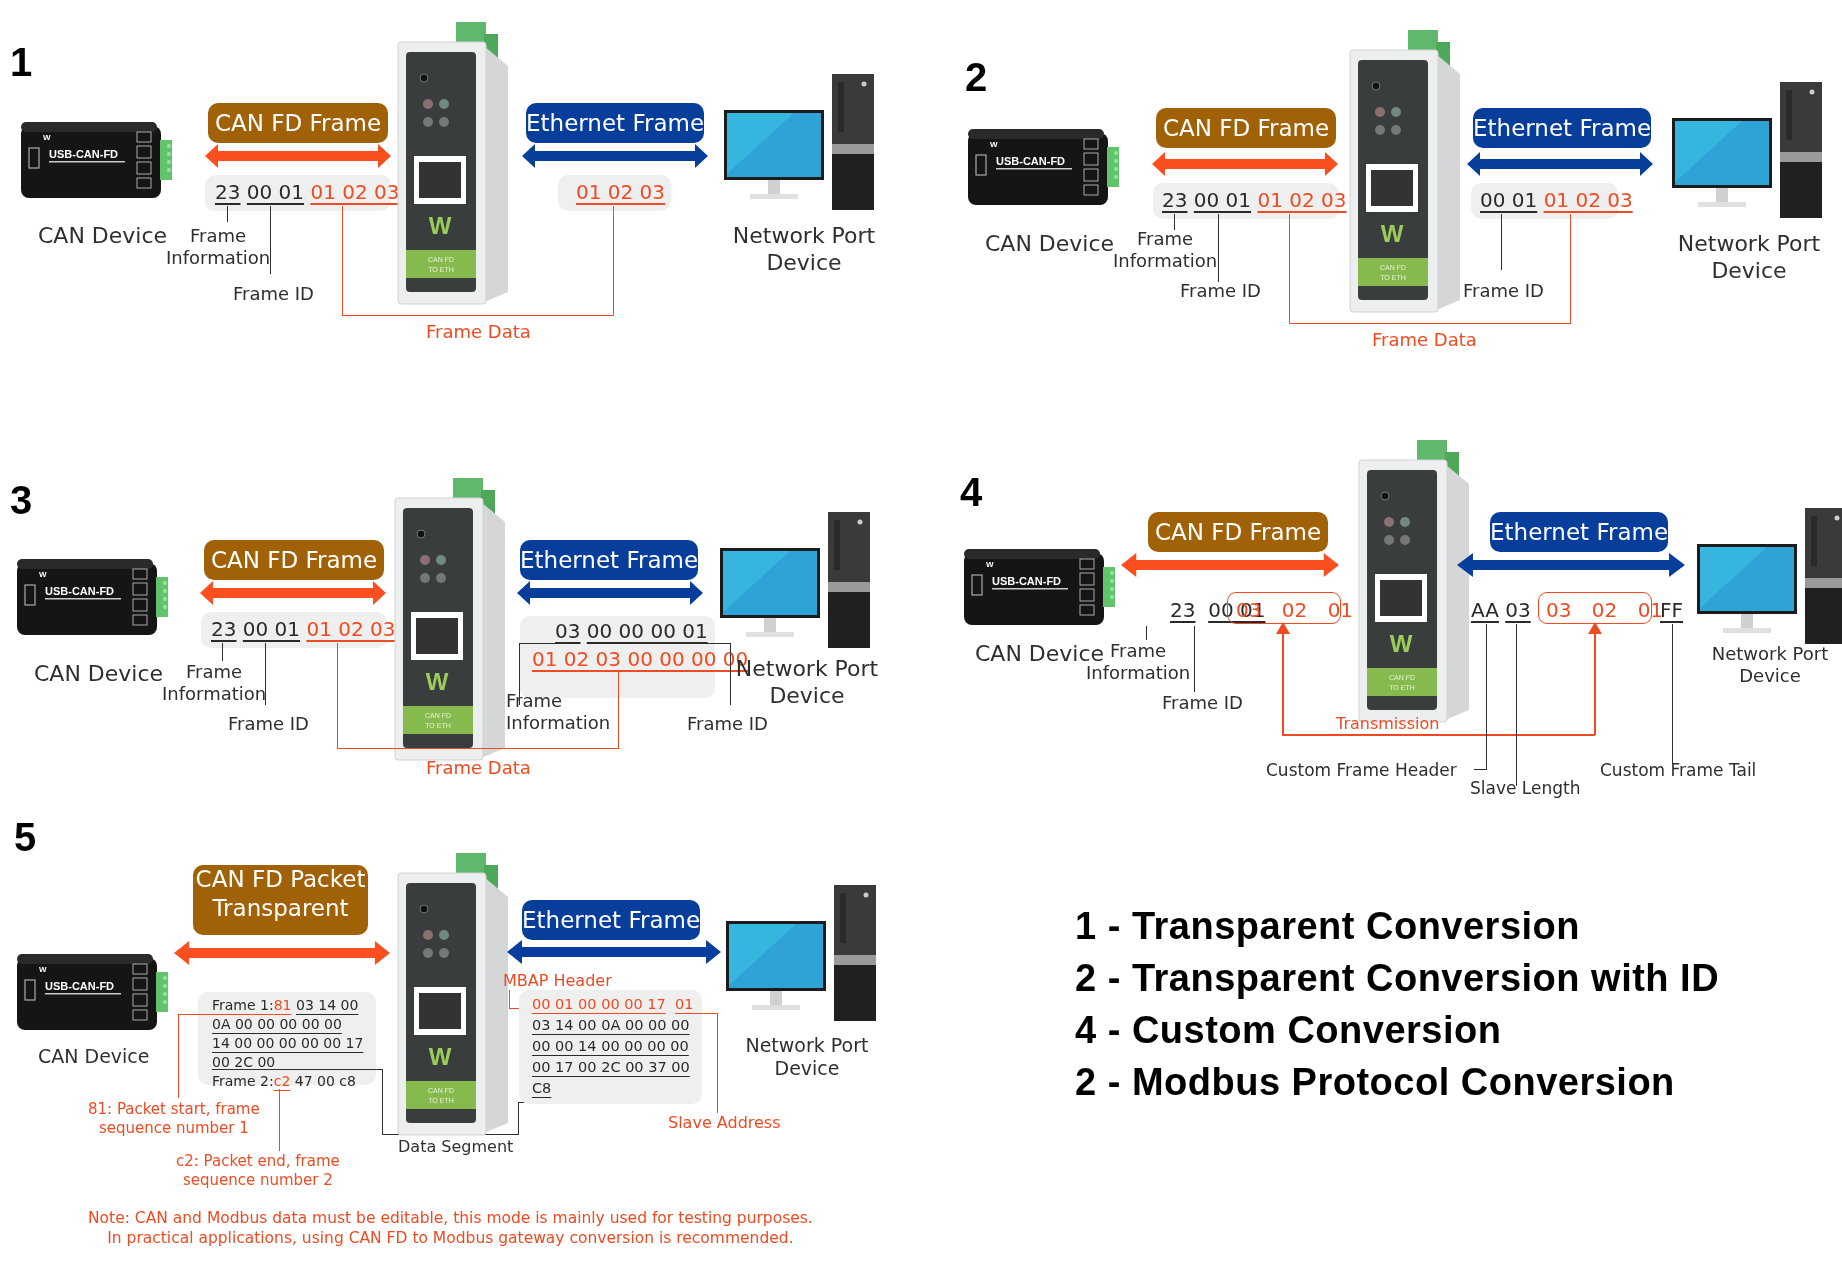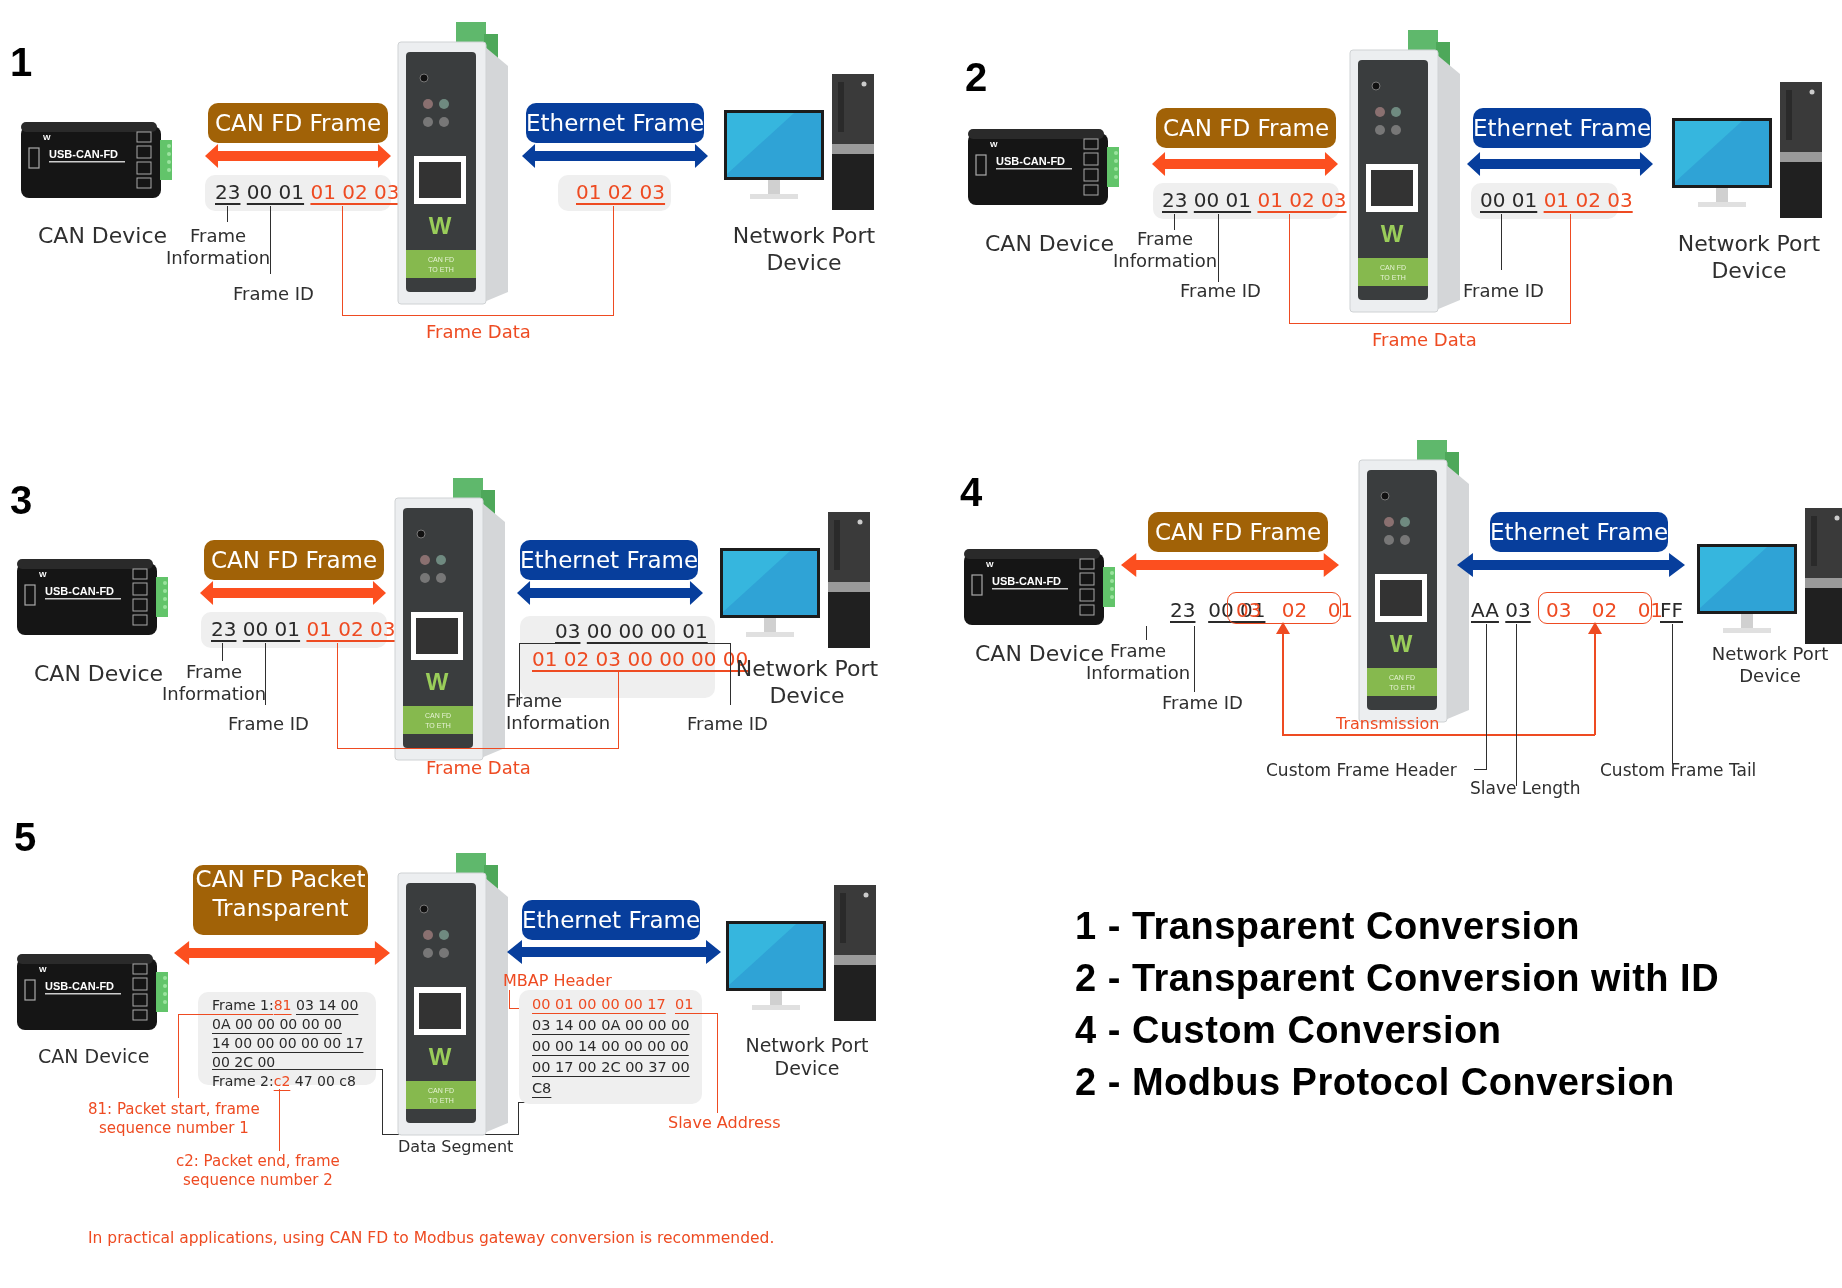--- a/index.html
+++ b/index.html
@@ -539,21 +539,21 @@
     <rect x="44" y="106" width="12" height="16" fill="#d0d0d0"></rect>
     <rect x="26" y="120" width="48" height="5" fill="#e0e0e0"></rect>
     <rect x="108" y="0" width="42" height="136" fill="#3a3a3a"></rect>
     <rect x="108" y="70" width="42" height="10" fill="#9a9a9a"></rect>
     <rect x="108" y="80" width="42" height="56" fill="#202020"></rect>
     <rect x="114" y="8" width="6" height="50" fill="#2a2a2a"></rect>
     <circle cx="140" cy="10" r="2.5" fill="#ccc"></circle>
   </svg></div>
   <div class="lbl" style="left:736px;top:1034px;width:142px;font-size:19px;line-height:23px;"><span>Network Port</span><br><span>Device</span></div>
 
-  <div class="note" style="left:88px;top:1208px;"><br><span>In practical applications, using CAN FD to Modbus gateway conversion is recommended.</span></div>
+  <div class="note" style="left:88px;top:1208px;"><span>Note: CAN and Modbus data must be editable, this mode is mainly used for testing purposes.</span><br><span>In practical applications, using CAN FD to Modbus gateway conversion is recommended.</span></div>
 </div>
 
 <div class="legend">
   <div>1 - Transparent Conversion</div>
   <div>2 - Transparent Conversion with ID</div>
   <div>4 - Custom Conversion</div>
   <div>2 - Modbus Protocol Conversion</div>
 </div>
 
 </body></html>

